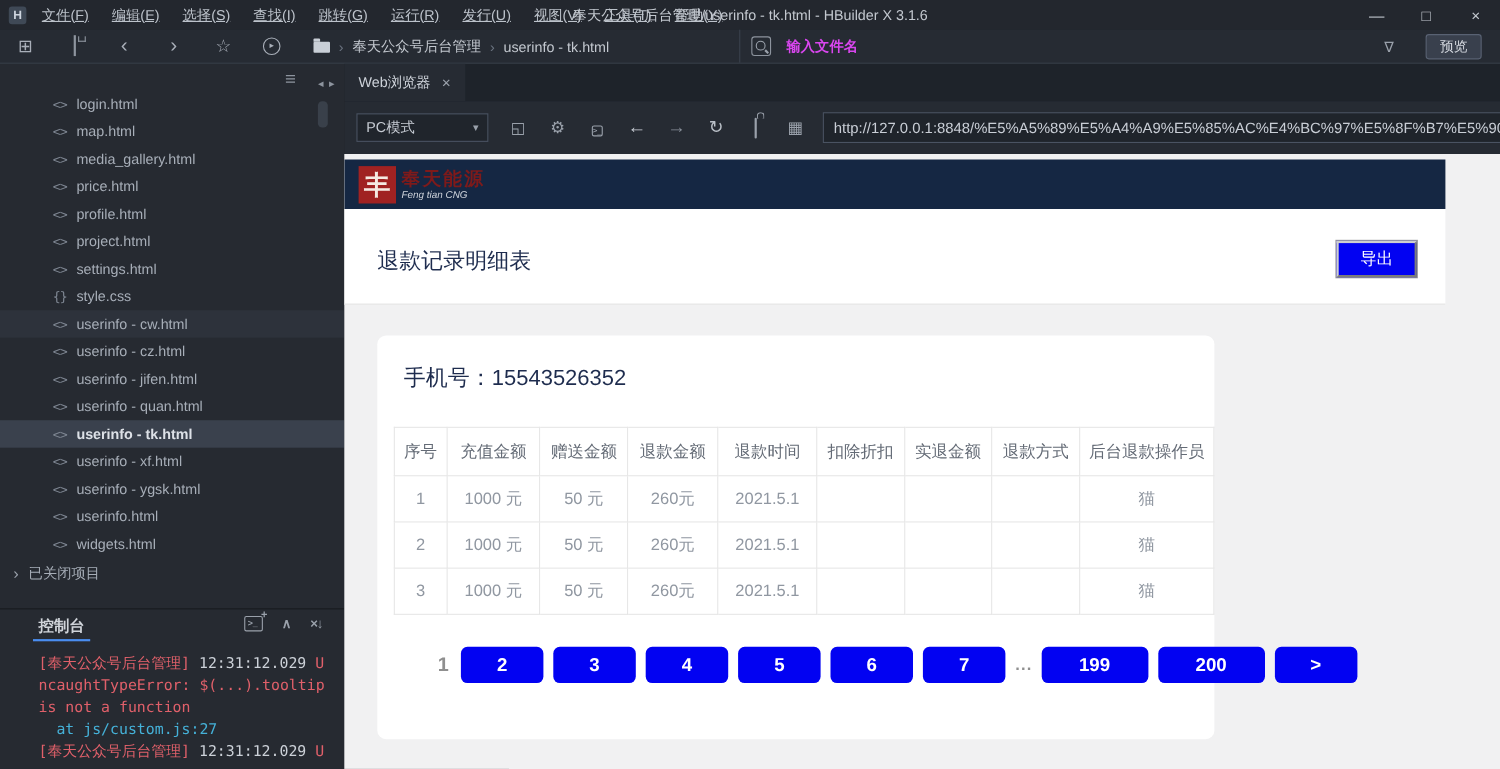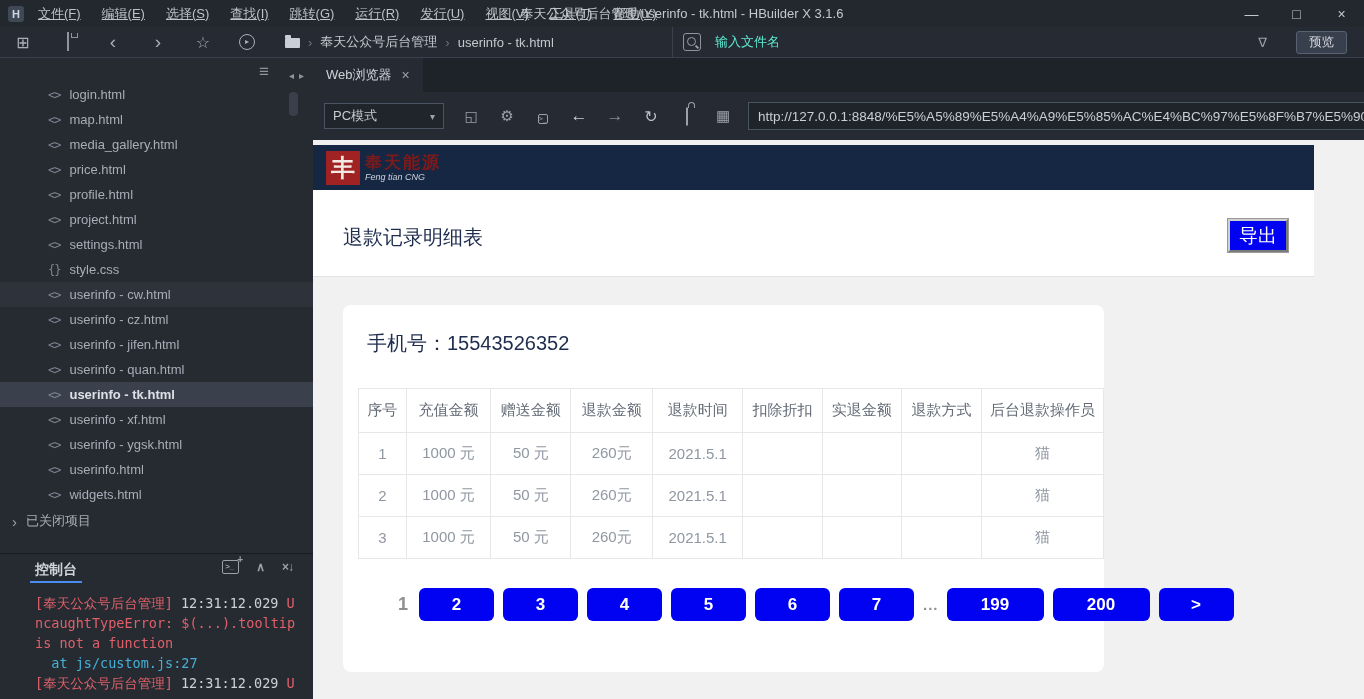--- a/index.html
+++ b/index.html
@@ -26,21 +26,21 @@
   .floppy::before { content:""; position:absolute; top:0; left:3px; width:5px; height:4px; border:1.5px solid #8e959f; border-top:none; }
   .run-circle { width:16px; height:16px; border:1.5px solid #a9afb9; border-radius:50%; font-size:8px; line-height:13px; text-align:center; color:#a9afb9; }
   .breadcrumb { display:flex; align-items:center; gap:8px; margin-left:30px; font-size:13px; color:#c3c8cf; }
   .folder-glyph { width:15px; height:10px; background:#c9cfd7; border-radius:1px; position:relative; margin-top:2px; }
   .folder-glyph::before { content:""; position:absolute; top:-3px; left:0; width:6px; height:3px; background:#c9cfd7; border-radius:1px 1px 0 0; }
   .bc-sep { color:#6b7380; font-size:13px; }
   .search-zone { position:absolute; left:672px; top:0; height:30px; display:flex; align-items:center; border-left:1px solid #3a414c; padding-left:10px; width:583px; }
   .mag-box { width:18px; height:18px; border:1px solid #8d949e; border-radius:3px; position:relative; }
   .mag-box::before { content:""; position:absolute; top:3px; left:3px; width:7px; height:7px; border:1.5px solid #9aa1ab; border-radius:50%; }
   .mag-box::after { content:""; position:absolute; top:12px; left:11px; width:4px; height:2px; background:#9aa1ab; transform:rotate(45deg); }
-  .search-placeholder { margin-left:14px; font-size:13px; color:#5eead4; }
+  .search-placeholder { margin-left:14px; font-size:13px; color:#d946ef;font-weight:bold; }
   .funnel-ic { position:absolute; right:97px; top:8px; color:#9aa1ab; font-size:13px; }
   .preview-btn { position:absolute; right:17px; top:4px; width:51px; height:23px; background:#39404d; border:1px solid #596273;
                  border-radius:3px; color:#d5d9e0; font-size:12.5px; display:flex; align-items:center; justify-content:center; }
 
   
   .main { display:flex; height:641px; }
   .left { width:347px; display:flex; flex-direction:column; background:#262a31; }
 
   
   .filetree { position:relative; height:495px; background:#262a31; overflow:hidden; }
@@ -99,21 +99,21 @@
   .site-header { position:absolute; left:0; top:5px; width:1001px; height:45px; background:#152743; display:flex; align-items:center; }
   .brand { display:flex; align-items:center; margin-left:13px; gap:5px; }
   .brand-mark { width:34px; height:34px; background:#a02222; color:#f4e9e2; font-family:"Liberation Serif",serif; font-weight:bold;
                 font-size:24px; display:flex; align-items:center; justify-content:center; }
   .brand-text { display:flex; flex-direction:column; line-height:1; }
   .brand-cn { font-family:"Liberation Serif",serif; font-weight:bold; font-size:17px; color:#7e1a1a; letter-spacing:2px; }
   .brand-en { font-size:9px; color:#cfd4dc; font-style:italic; margin-top:2px; }
 
   .title-card { position:absolute; left:0; top:50px; width:1001px; height:87px; background:#ffffff; border-bottom:1px solid #e2e2e2; }
   .page-title { position:absolute; left:30px; top:34px; font-size:20px; color:#1e2c4e; }
-  .export-btn { position:absolute; right:26px; top:29px; width:60px; height:33px; background:#0202f2; color:#ffffff; font-size:19px;
+  .export-btn { position:absolute; right:26px; top:29px; width:73px; height:33px; background:#0202f2; color:#ffffff; font-size:15px;
                 border:2px outset #cfcfcf; box-shadow:0 0 0 1px #9a9a9a; display:flex; align-items:center; justify-content:center; }
 
   .data-card { position:absolute; left:30px; top:165px; width:761px; height:367px; background:#ffffff; border-radius:8px; }
   .phone-line { position:absolute; left:24px; top:25px; font-size:20px; color:#1e2c4e; }
 
   table.rec { position:absolute; left:15px; top:83px; border-collapse:collapse; table-layout:fixed; }
   table.rec th, table.rec td { border:1px solid #e7e7e7; text-align:center; font-weight:normal; }
   table.rec th { height:44px; font-size:15px; color:#646b76; }
   table.rec td { height:42px; font-size:15px; color:#9097a1; }
 

